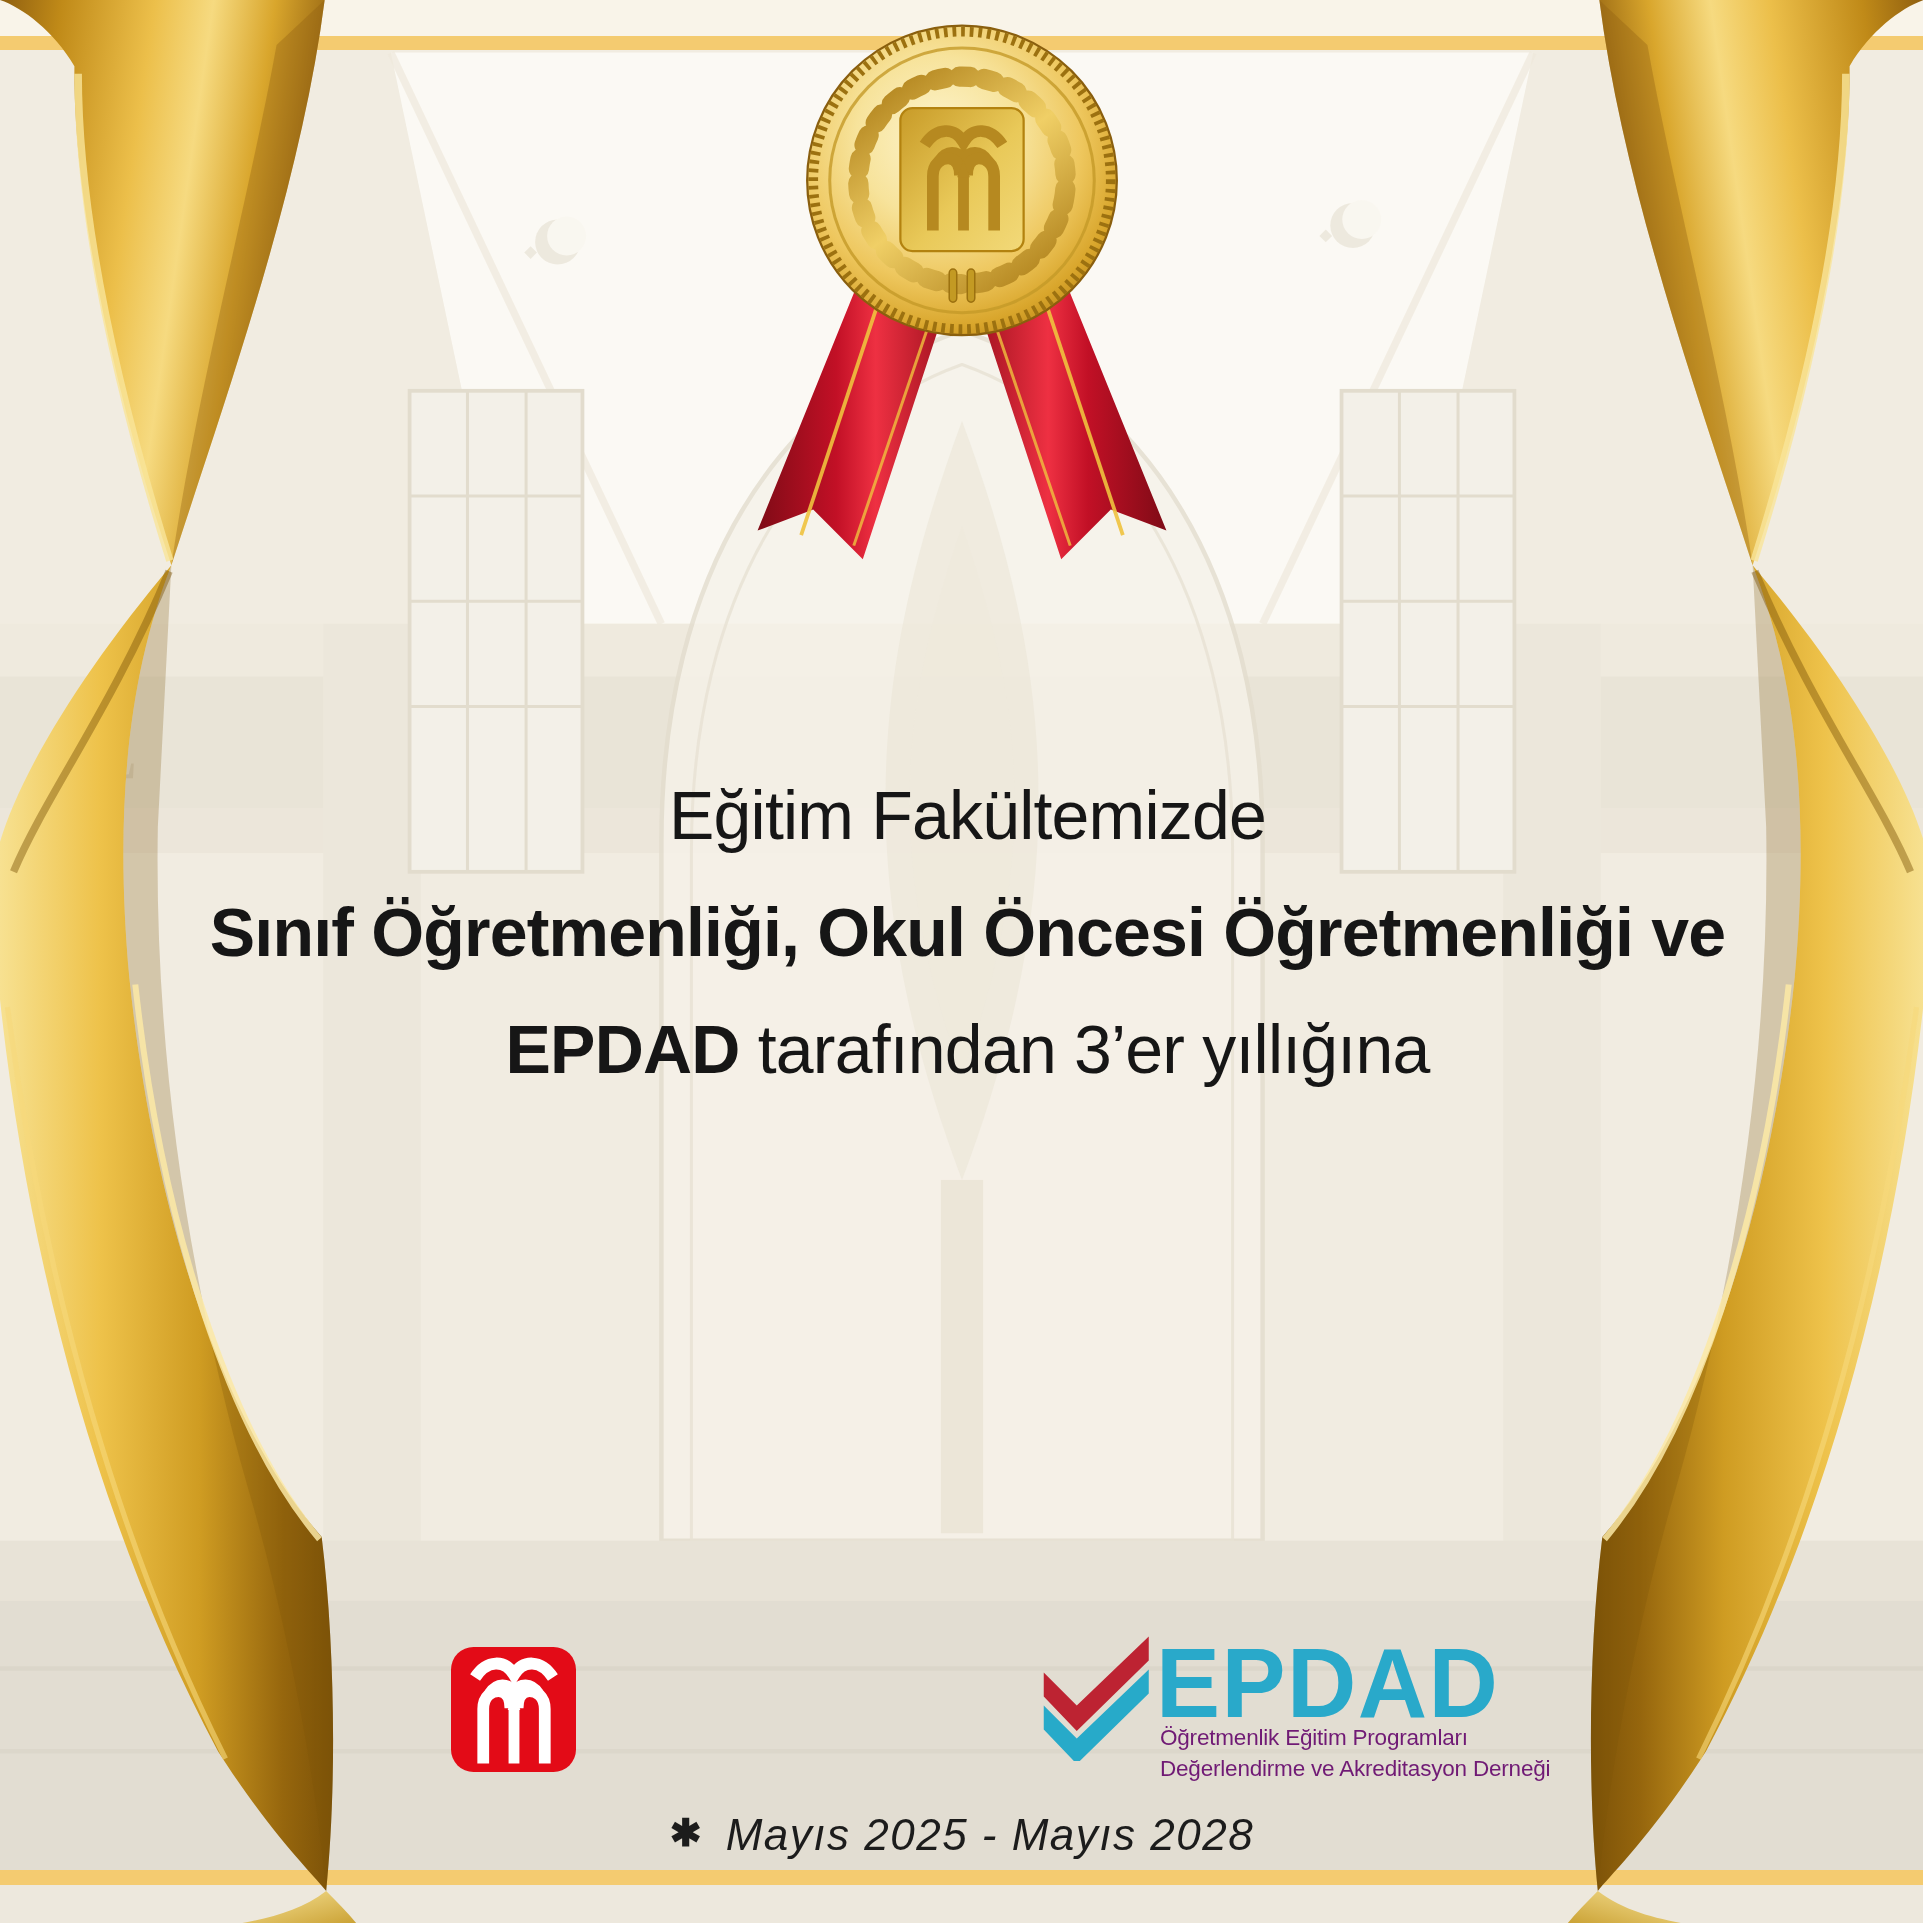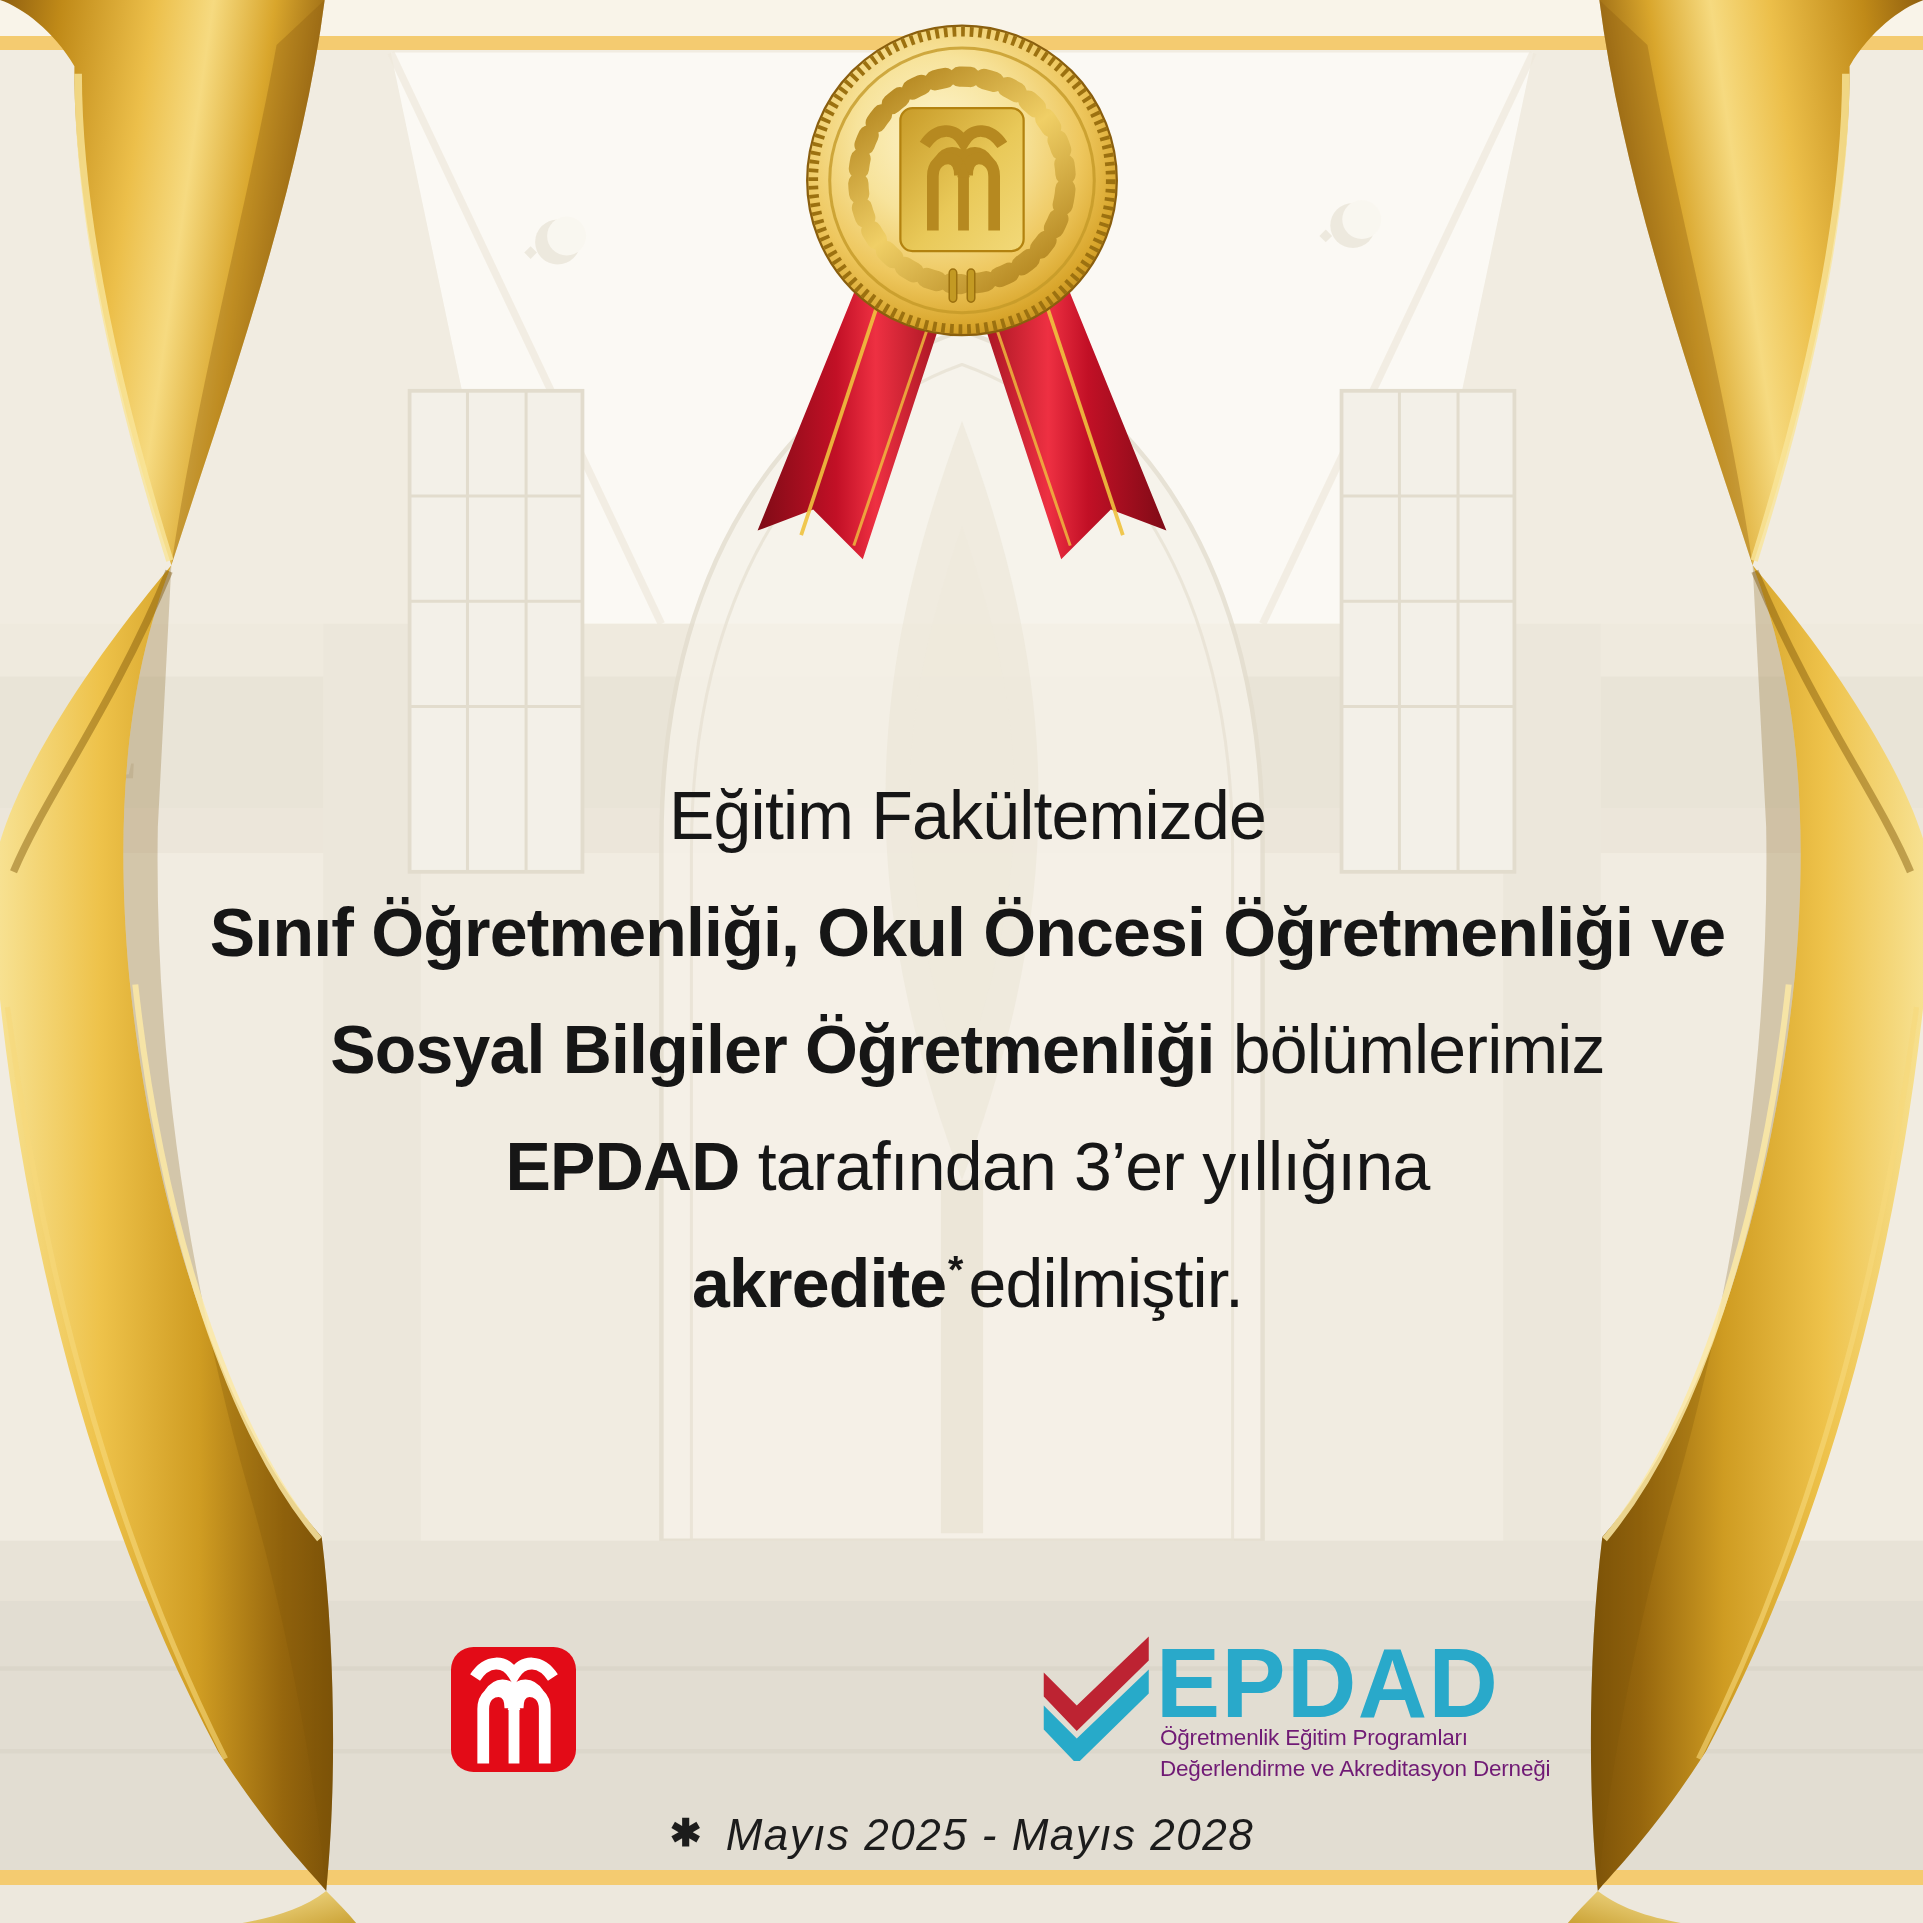--- a/index.html
+++ b/index.html
@@ -232,27 +232,21 @@
   </svg>
 
   <div class="headline">
     <div class="hl">
       <span>Eğitim Fakültemizde</span>
     </div>
     <div class="hl">
       <b>Sınıf Öğretmenliği, Okul Öncesi Öğretmenliği ve</b>
     </div>
     <div class="hl">
-      <b>Sosyal Bilgiler Öğretmenliği</b><span> bölümlerimiz</span>
-    </div>
-    <div class="hl">
       <b>EPDAD</b><span> tarafından 3’er yıllığına</span>
-    </div>
-    <div class="hl">
-      <b>akredite</b><b class="star">*</b><span>edilmiştir.</span>
     </div>
   </div>
 
   <div class="msu-box">
     <svg width="92" height="114" viewBox="0 0 100 126">
       <use href="#msuGlyph" xlink:href="#msuGlyph" style="color:#ffffff"></use>
     </svg>
   </div>
 
   <div class="epdad-mark">

